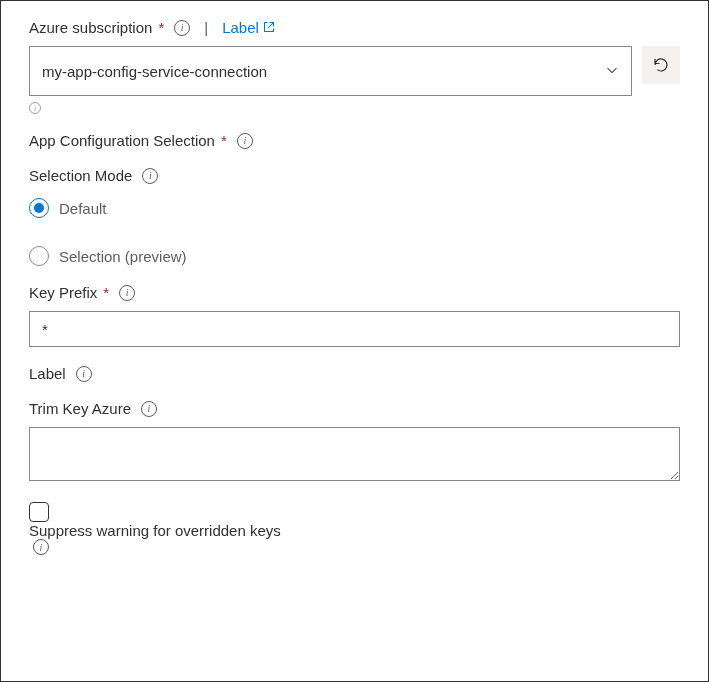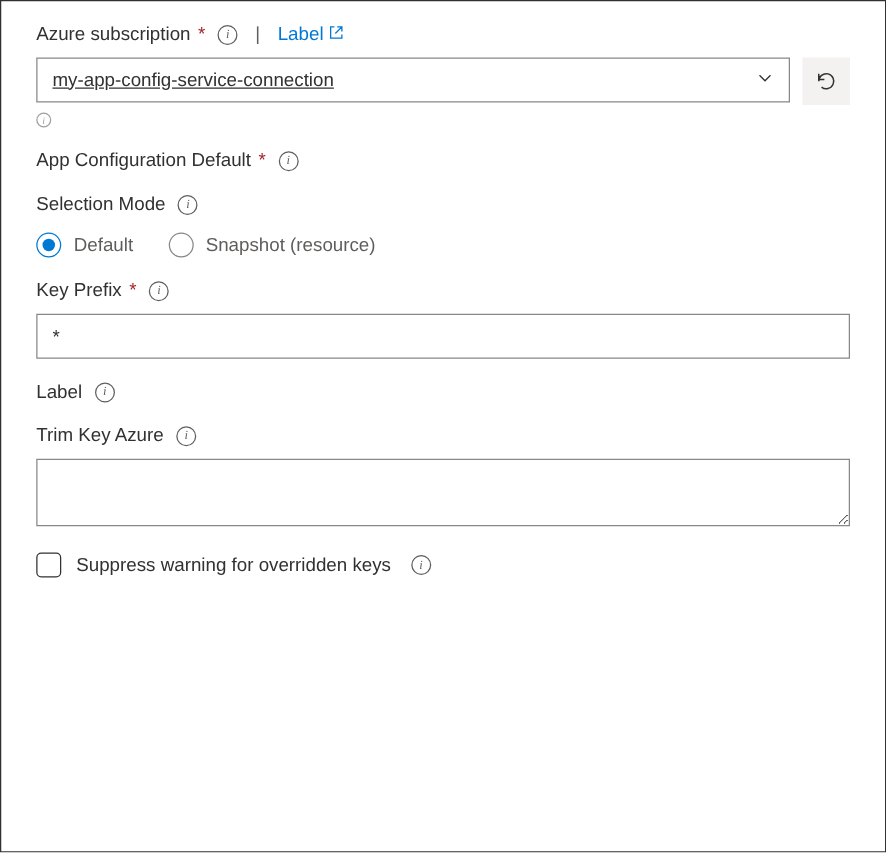--- a/index.html
+++ b/index.html
@@ -38,28 +38,27 @@
       color: #605e5c;
       margin-left: 4px;
     }
     .sep { color: #605e5c; margin: 0 8px; }
     .link { color: #0078d4; text-decoration: none; display: inline-flex; align-items: center; gap: 4px; }
     .ext-icon svg { width: 12px; height: 12px; }
     .select-row { display: flex; align-items: stretch; gap: 10px; }
     .select {
       flex: 1;
       border: 1px solid #8a8886;
-      height: 36px;
+      height: 50px;
       display: flex;
       align-items: center;
       justify-content: space-between;
       padding: 0 12px;
       background: #fff;
       font-size: 15px;
-      text-decoration: underline;
     }
     .chevron svg { width: 14px; height: 14px; }
     .refresh-btn {
       width: 38px; height: 38px;
       background: #f3f2f1;
       display: flex; align-items: center; justify-content: center;
       border: none;
     }
     .refresh-btn svg { width: 18px; height: 18px; }
     .hint {
@@ -69,21 +68,21 @@
       display: flex; align-items: center; gap: 4px;
     }
     .hint-icon {
       width: 12px; height: 12px;
       border: 1px solid #a19f9d;
       border-radius: 50%;
       display: inline-flex; align-items: center; justify-content: center;
       font-size: 8px; font-style: italic; font-family: Georgia, serif;
       color: #a19f9d;
     }
-    .radio-row { display: flex; gap: 28px; margin-top: 14px; }
+    .radio-row { display: flex; gap: 28px; margin-top: 14px; flex-direction: column; }
     .radio-opt { display: flex; align-items: center; gap: 10px; font-size: 15px; color: #605e5c; }
     .radio {
       width: 20px; height: 20px; border-radius: 50%;
       border: 1px solid #8a8886;
       display: flex; align-items: center; justify-content: center;
     }
     .radio.selected { border: 1px solid #0078d4; }
     .radio.selected::after {
       content: ""; width: 10px; height: 10px; border-radius: 50%;
       background: #0078d4;
@@ -98,21 +97,21 @@
       color: #323130;
     }
     .text-area {
       width: 100%;
       border: 1px solid #8a8886;
       height: 54px;
       padding: 6px 12px;
       font-size: 15px;
       font-family: inherit;
     }
-    .checkbox-row { display: flex; align-items: center; gap: 12px; margin-top: 16px; font-size: 15px; }
+    .checkbox-row { display: flex; align-items: flex-start; margin-top: 16px; font-size: 15px; flex-direction: column; }
     .checkbox {
       width: 20px; height: 20px; border: 1px solid #323130; border-radius: 4px;
     }
   </style>
 </head>
 <body>
 
 <div class="container">
 
   <div class="field-group">
@@ -145,39 +144,39 @@
           </svg>
       </button>
     </div>
     <div class="hint">
       <span class="hint-icon">i</span>
     </div>
   </div>
 
   <div class="field-group">
     <div class="label-row">
-      <span>App Configuration Default</span>
+      <span>App Configuration Selection</span>
       <span class="required">*</span>
       <span class="info-icon">i</span>
     </div>
   </div>
 
   <div class="field-group">
     <div class="label-row">
       <span>Selection Mode</span>
       <span class="info-icon">i</span>
     </div>
     <div class="radio-row">
       <div class="radio-opt">
         <span class="radio selected"></span>
         <span>Default</span>
       </div>
       <div class="radio-opt">
         <span class="radio"></span>
-        <span>Snapshot (resource)</span>
+        <span>Selection (preview)</span>
       </div>
     </div>
   </div>
 
   <div class="field-group">
     <div class="label-row">
       <span>Key Prefix</span>
       <span class="required">*</span>
       <span class="info-icon">i</span>
     </div>

